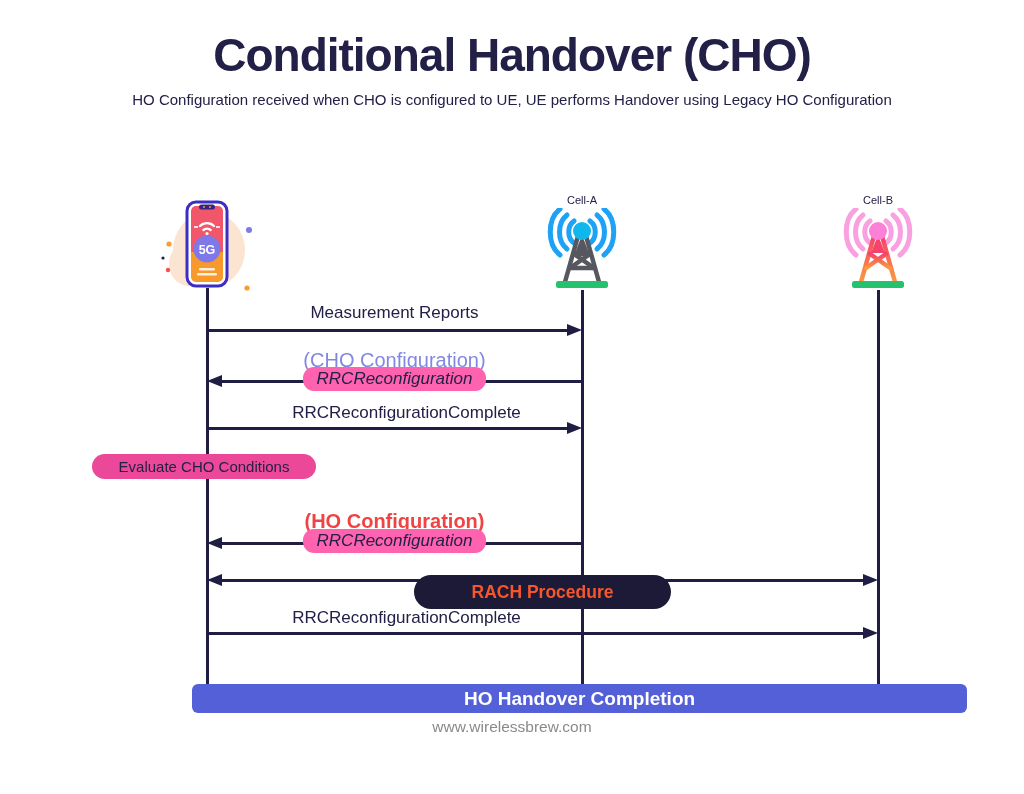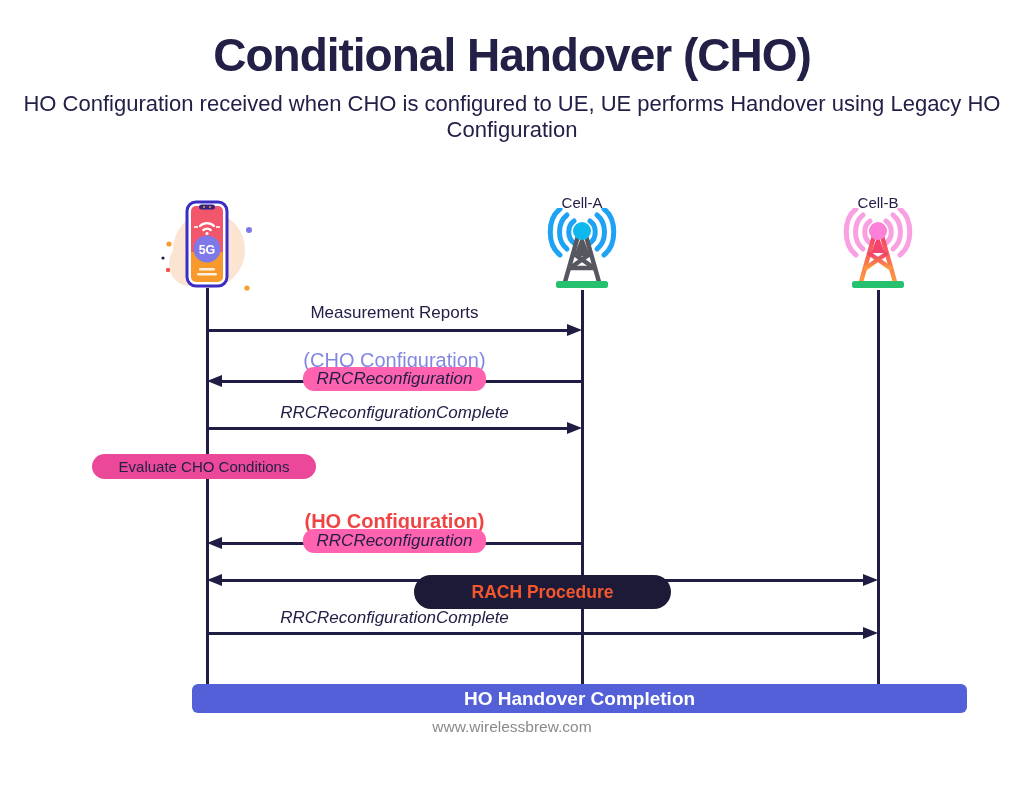--- a/index.html
+++ b/index.html
@@ -3,31 +3,31 @@
 <meta charset="utf-8">
 <style>
   html,body{margin:0;padding:0;background:#fff;}
   .stage{
     position:relative;width:1024px;height:794px;background:#ffffff;overflow:hidden;
     font-family:"Liberation Sans", sans-serif;color:#201d44;
   }
   .abs{position:absolute;}
   
   .title{left:0;top:28px;width:1024px;text-align:center;font-size:46px;font-weight:bold;letter-spacing:-1px;color:#232048;}
-  .subtitle{left:0;top:91px;width:1024px;text-align:center;font-size:22px;color:#232048;}
+  .subtitle{left:0;top:91px;width:1024px;text-align:center;font-size:15px;color:#232048;}
   
-  .actor-label{width:120px;text-align:center;font-size:15px;color:#232048;top:194px;}
+  .actor-label{width:120px;text-align:center;font-size:11px;color:#232048;top:194px;}
   
   .lifeline{width:2.5px;background:#201d44;top:288px;height:396px;}
   
   .msg-line{height:2.5px;background:#201d44;}
   .ah-right{width:0;height:0;border-top:6px solid transparent;border-bottom:6px solid transparent;border-left:15px solid #201d44;}
   .ah-left{width:0;height:0;border-top:6px solid transparent;border-bottom:6px solid transparent;border-right:15px solid #201d44;}
   .msg-label{left:207px;width:375px;text-align:center;font-size:17px;color:#232048;}
-  .msg-label.italic{font-style:italic;}
+  .msg-label.italic{padding-left:12px;}
   .annotation{left:207px;width:375px;text-align:center;font-size:20px;color:#8287e2;}
   .annotation.bold{font-weight:bold;color:#ef4444;}
   .pill-row{left:207px;width:375px;display:flex;justify-content:center;}
   .pink-pill{background:#ff62ae;border-radius:11px;padding:2px 14px;font-size:17px;font-style:italic;color:#232048;white-space:nowrap;}
   .eval-pill{left:92px;top:454px;width:224px;height:25px;background:#ec4899;border-radius:14px;
     display:flex;align-items:center;justify-content:center;font-size:15px;color:#232048;}
   .rach-row{left:207px;width:671px;display:flex;justify-content:center;}
   .rach-pill{background:#1d1a38;border-radius:17px;padding:0 58px;height:34px;display:flex;align-items:center;
     font-size:17.5px;font-weight:bold;color:#f4572c;white-space:nowrap;margin-top:12px;}
   .ho-bar{left:145px;top:684px;width:775px;height:29px;background:#5360d8;border-radius:6px;

